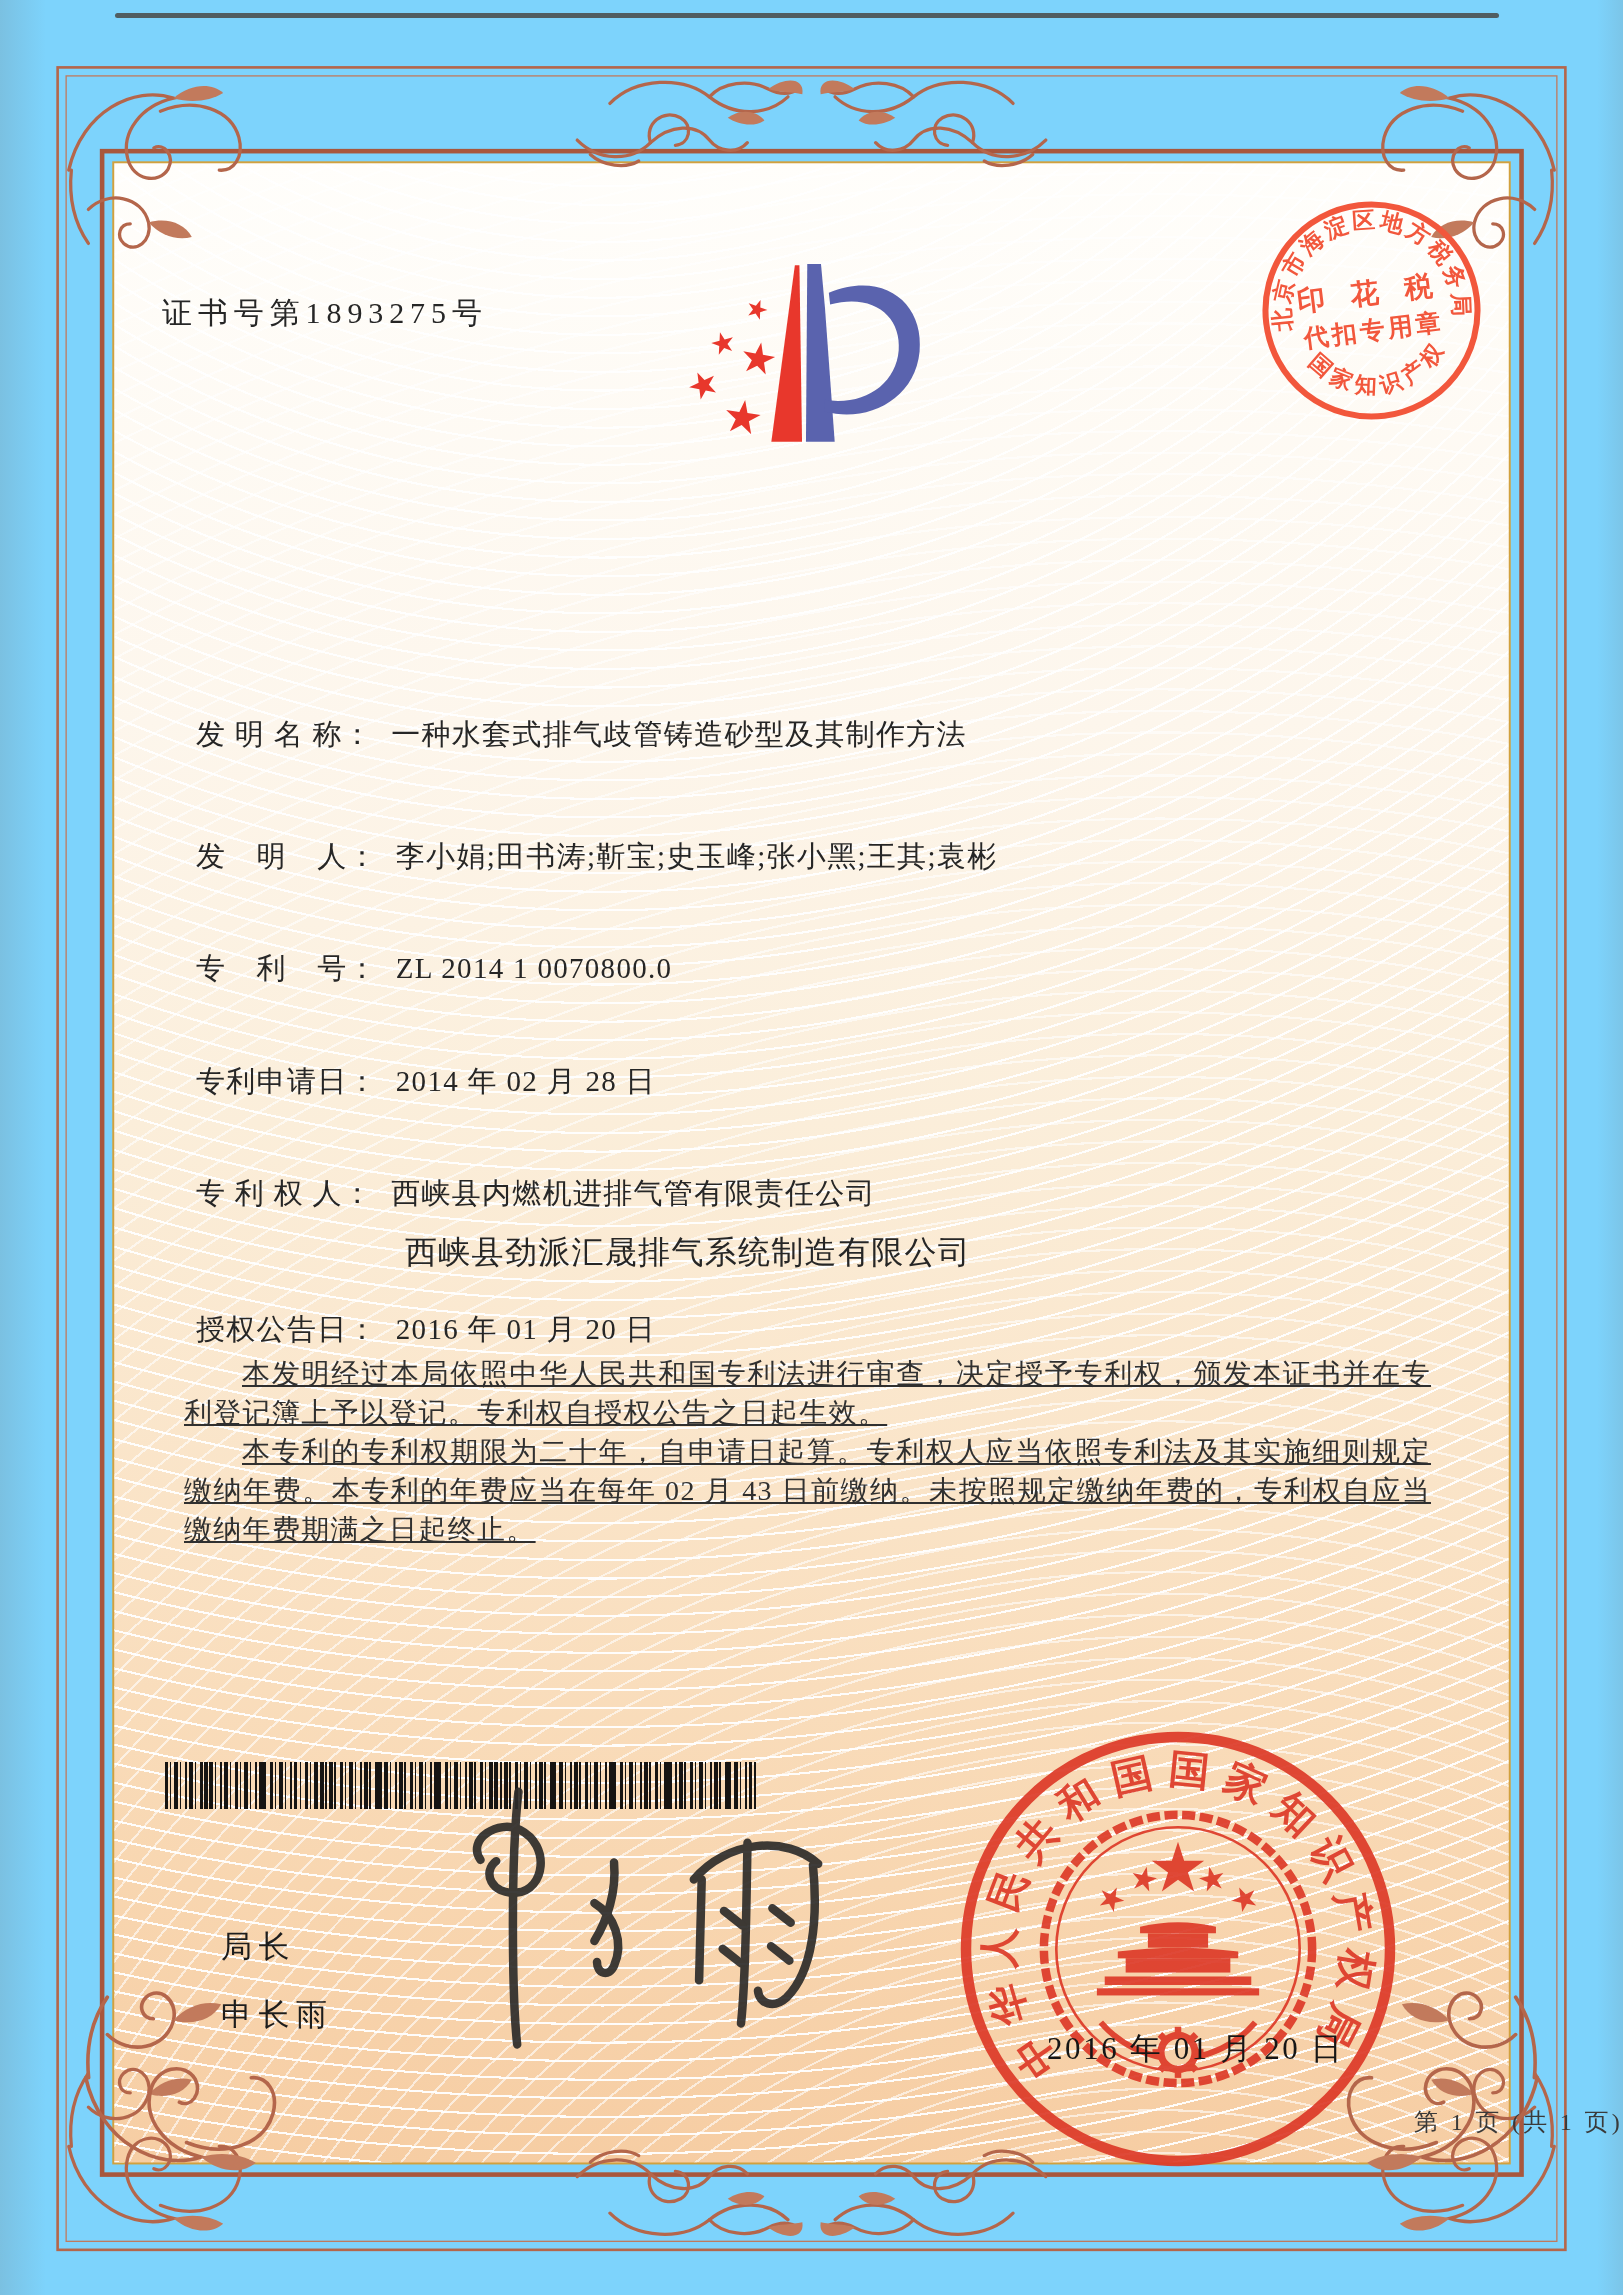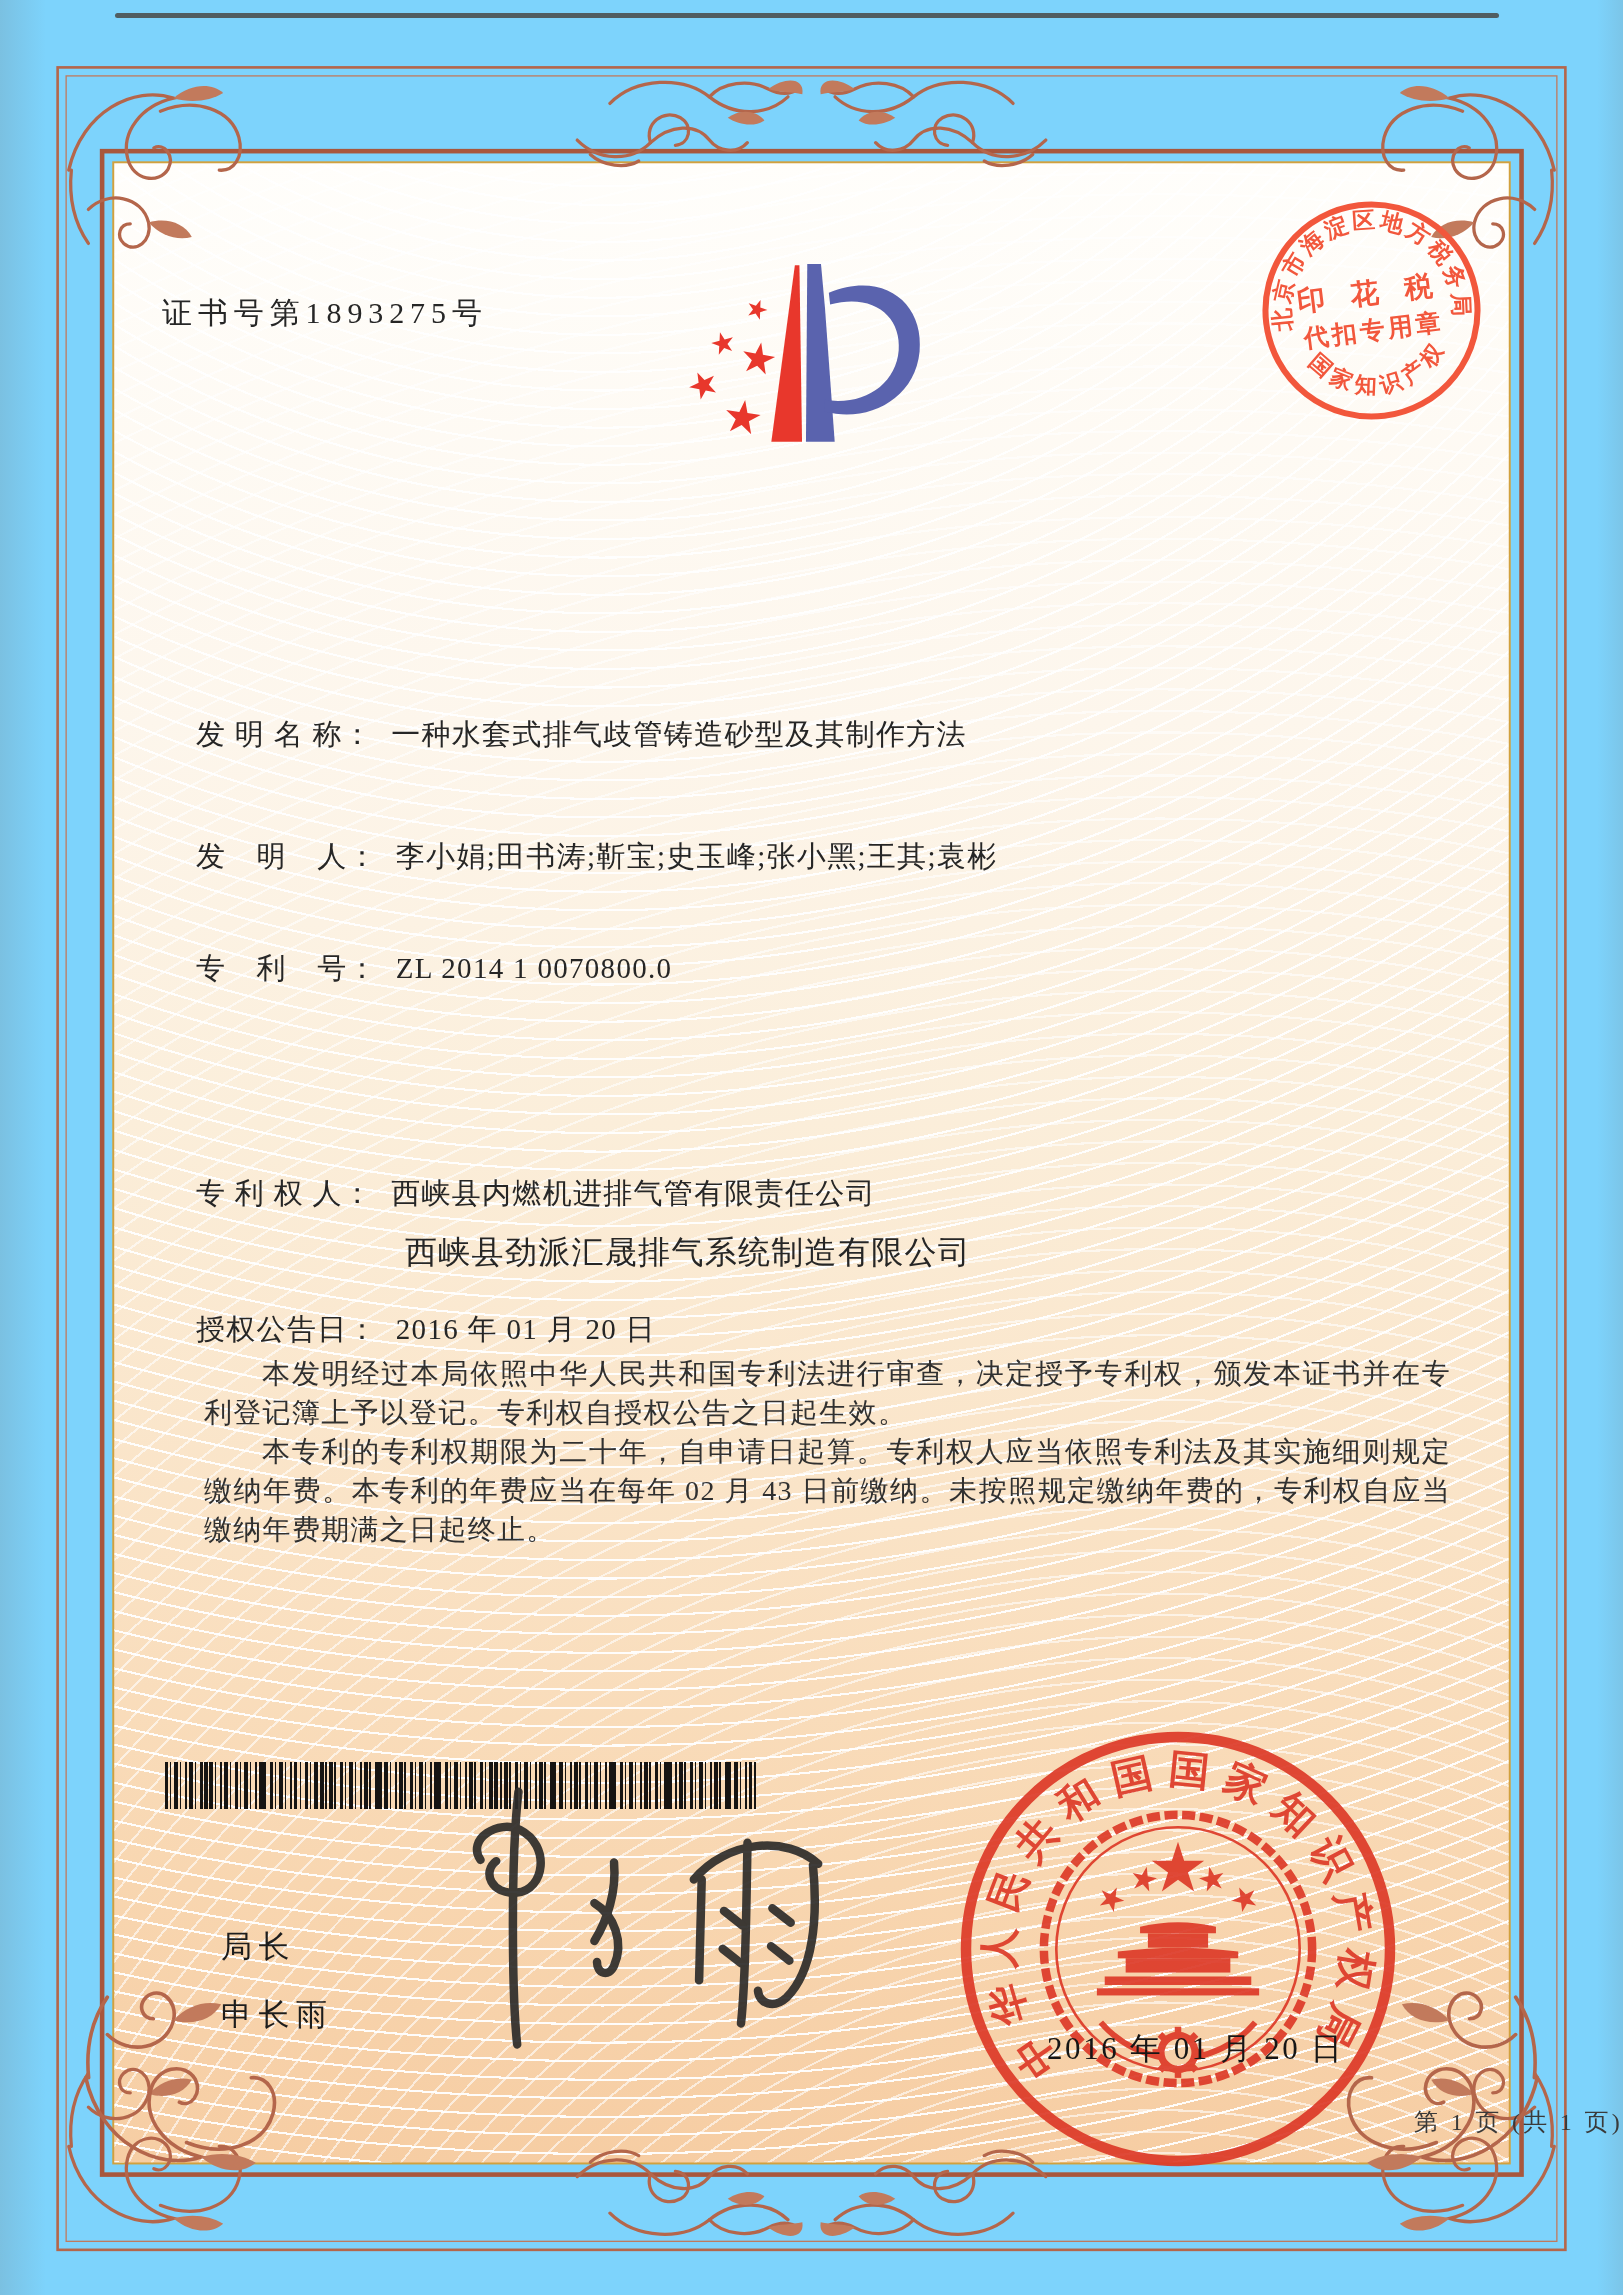--- a/index.html
+++ b/index.html
@@ -18,22 +18,22 @@
   svg.layer{position:absolute;pointer-events:none;}
   .border-art{left:0;top:0;width:1623px;height:2295px;}
   .cert-no{position:absolute;left:162px;top:293px;font-size:30px;letter-spacing:5.9px;color:#262626;}
   .logo{left:673px;top:247px;width:262px;height:209px;}
   .stamp{left:1244px;top:183px;width:255px;height:255px;}
   .title{position:absolute;left:0;top:516px;width:100%;margin:0;text-align:center;
         font-size:64px;font-weight:600;letter-spacing:38px;padding-left:38px;box-sizing:border-box;color:#3c3c3c;}
   .frow{position:absolute;left:196px;font-size:29px;letter-spacing:1.3px;color:#262626;white-space:nowrap;}
   .fvalue{margin-left:18px;text-align:right;}
   .patentee-line2{position:absolute;left:405px;font-size:32px;letter-spacing:1.3px;color:#262626;}
-  .paras{position:absolute;left:204px;top:1354px;width:1247px;font-size:28px;line-height:39px;
-        letter-spacing:1.3px;color:#303030;text-align:justify;}
+  .paras{position:absolute;left:184px;top:1354px;width:1247px;font-size:28px;line-height:39px;
+        letter-spacing:1.3px;color:#303030;text-align:justify;text-decoration:underline;}
   .paras p{margin:0;text-indent:58px;}
   .barcode{position:absolute;left:165px;top:1762px;width:592px;height:47px;
         background-image:
           repeating-linear-gradient(90deg,#161412 0 2.6px,transparent 2.6px 4.6px,#161412 4.6px 5.9px,transparent 5.9px 9.2px,
             #161412 9.2px 13px,transparent 13px 15px,#161412 15px 16.4px,transparent 16.4px 20px,
             #161412 20px 21.6px,transparent 21.6px 23.6px,#161412 23.6px 27.5px,transparent 27.5px 29.5px,
             #161412 29.5px 31px,transparent 31px 35px),
           repeating-linear-gradient(90deg,transparent 0 39px,#161412 39px 43px,transparent 43px 58px);}
   .director{position:absolute;left:202px;top:1913px;font-family:"Liberation Sans","DejaVu Sans",sans-serif;
         font-size:31px;font-weight:500;letter-spacing:6.5px;color:#1d1d1d;line-height:68px;margin-left:19px;}
@@ -124,20 +124,23 @@
 
 
   <div class="frow" style="top:715px">
     <span>发 明 名 称：</span><span class="fvalue">一种水套式排气歧管铸造砂型及其制作方法</span>
   </div>
   <div class="frow" style="top:837px">
     <span>发　明　人：</span><span class="fvalue">李小娟;田书涛;靳宝;史玉峰;张小黑;王其;袁彬</span>
   </div>
   <div class="frow" style="top:949px">
     <span>专　利　号：</span><span class="fvalue">ZL 2014 1 0070800.0</span>
+  </div>
+  <div class="frow" style="top:1062px">
+    <span>专利申请日：</span><span class="fvalue">2014 年 02 月 28 日</span>
   </div>
   <div class="frow" style="top:1174px">
     <span>专 利 权 人：</span><span class="fvalue">西峡县内燃机进排气管有限责任公司</span>
   </div>
   <div class="patentee-line2" style="top:1231px">西峡县劲派汇晟排气系统制造有限公司</div>
   <div class="frow" style="top:1310px">
     <span>授权公告日：</span><span class="fvalue">2016 年 01 月 20 日</span>
   </div>
 
   <div class="paras">

